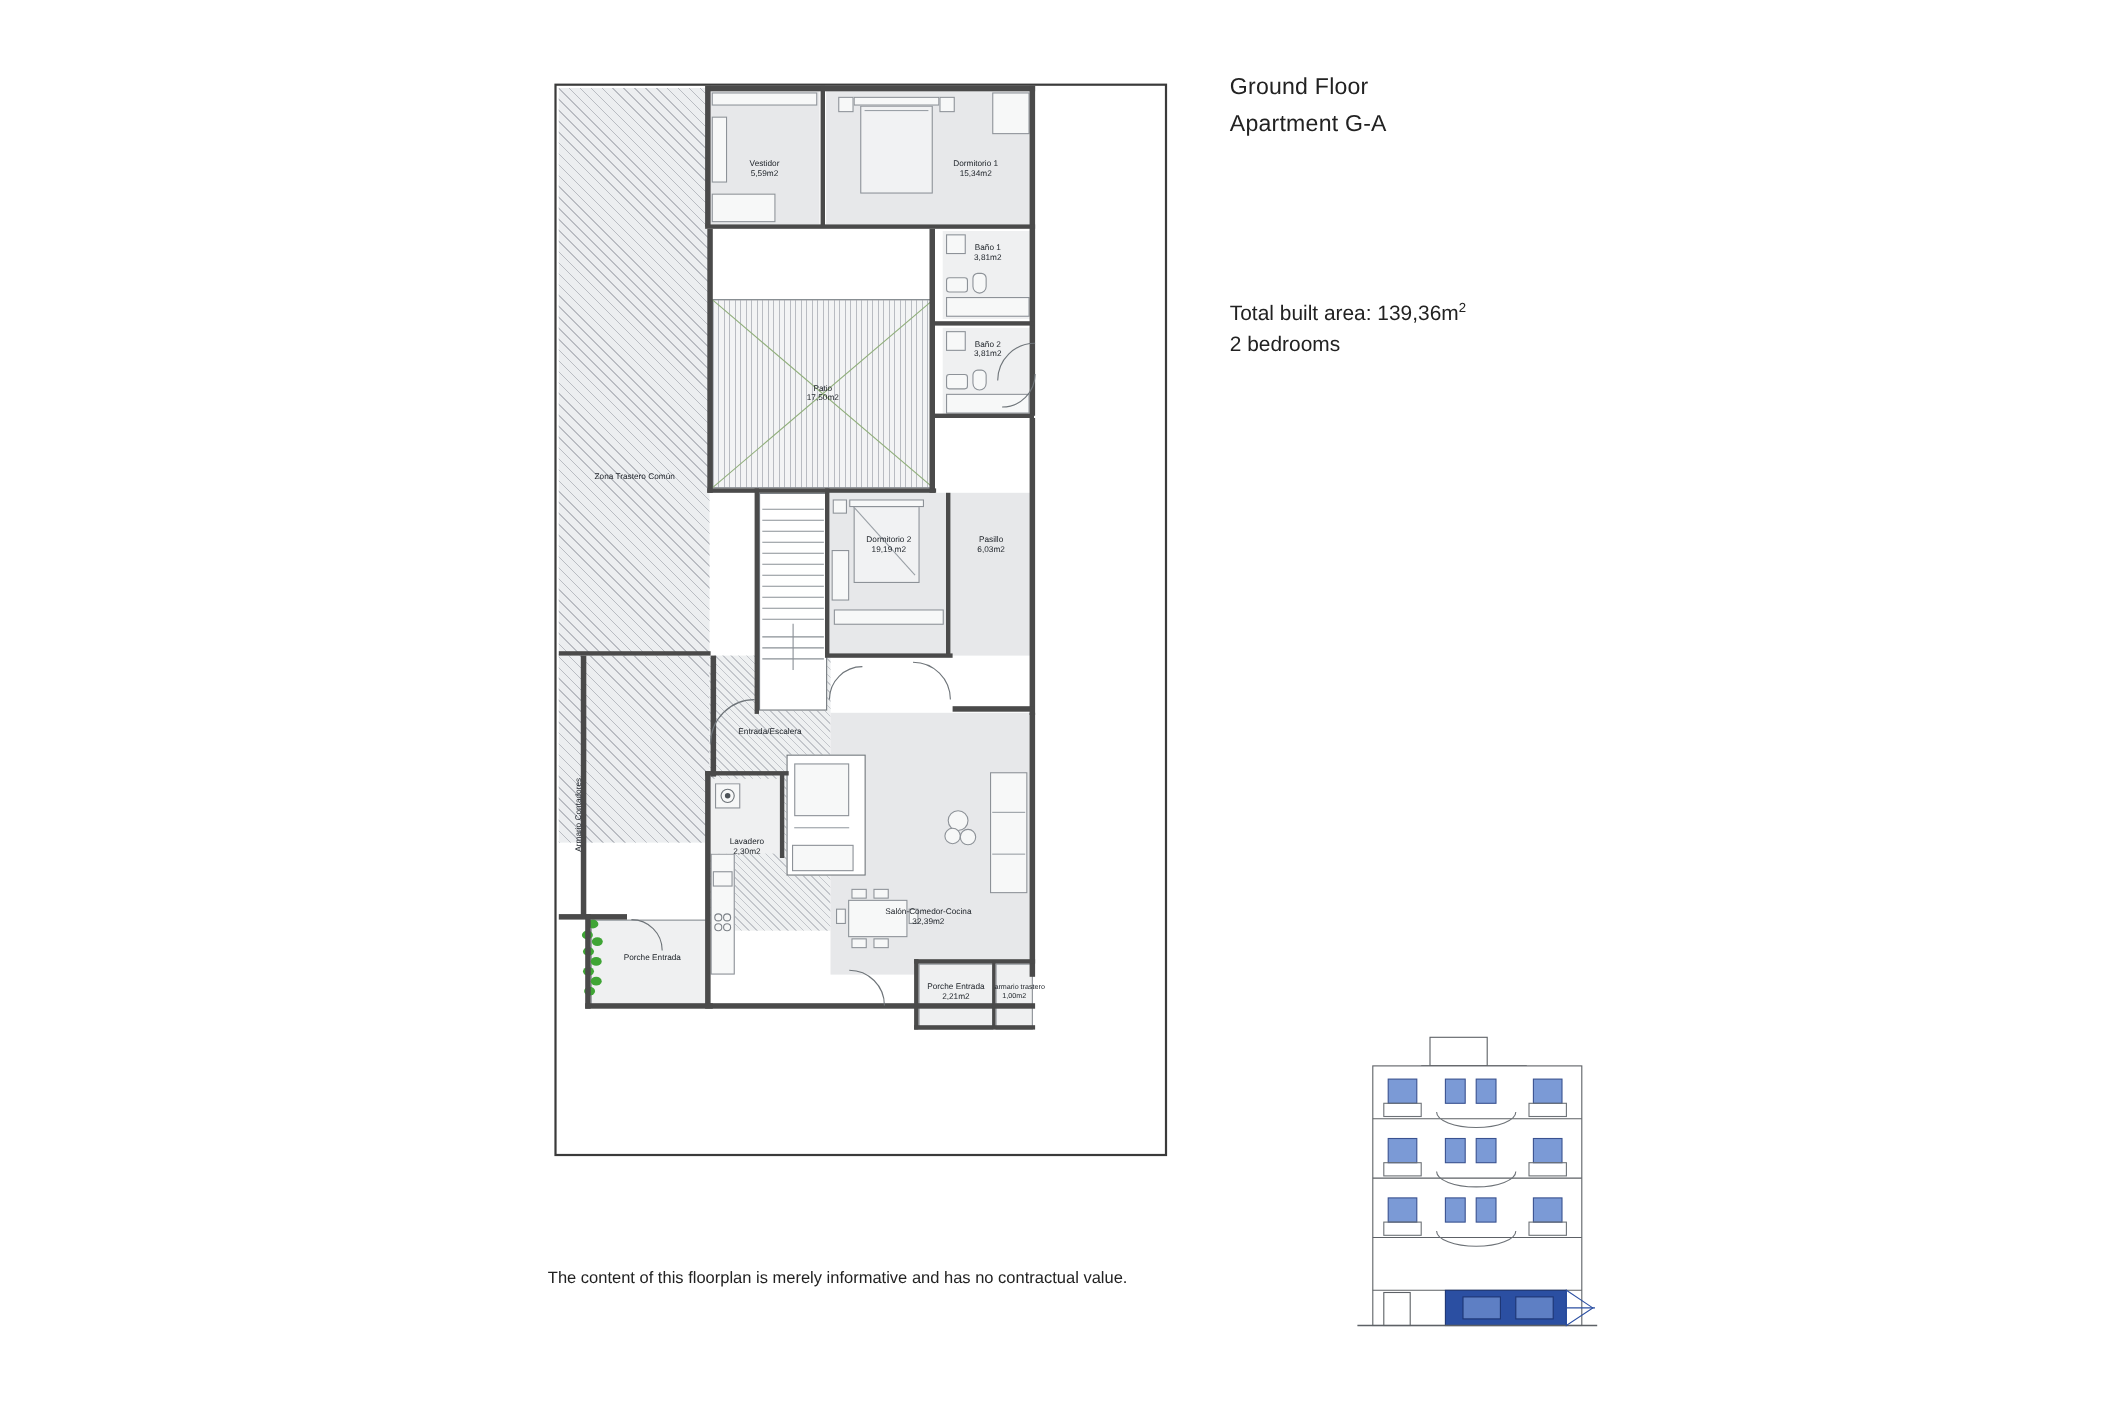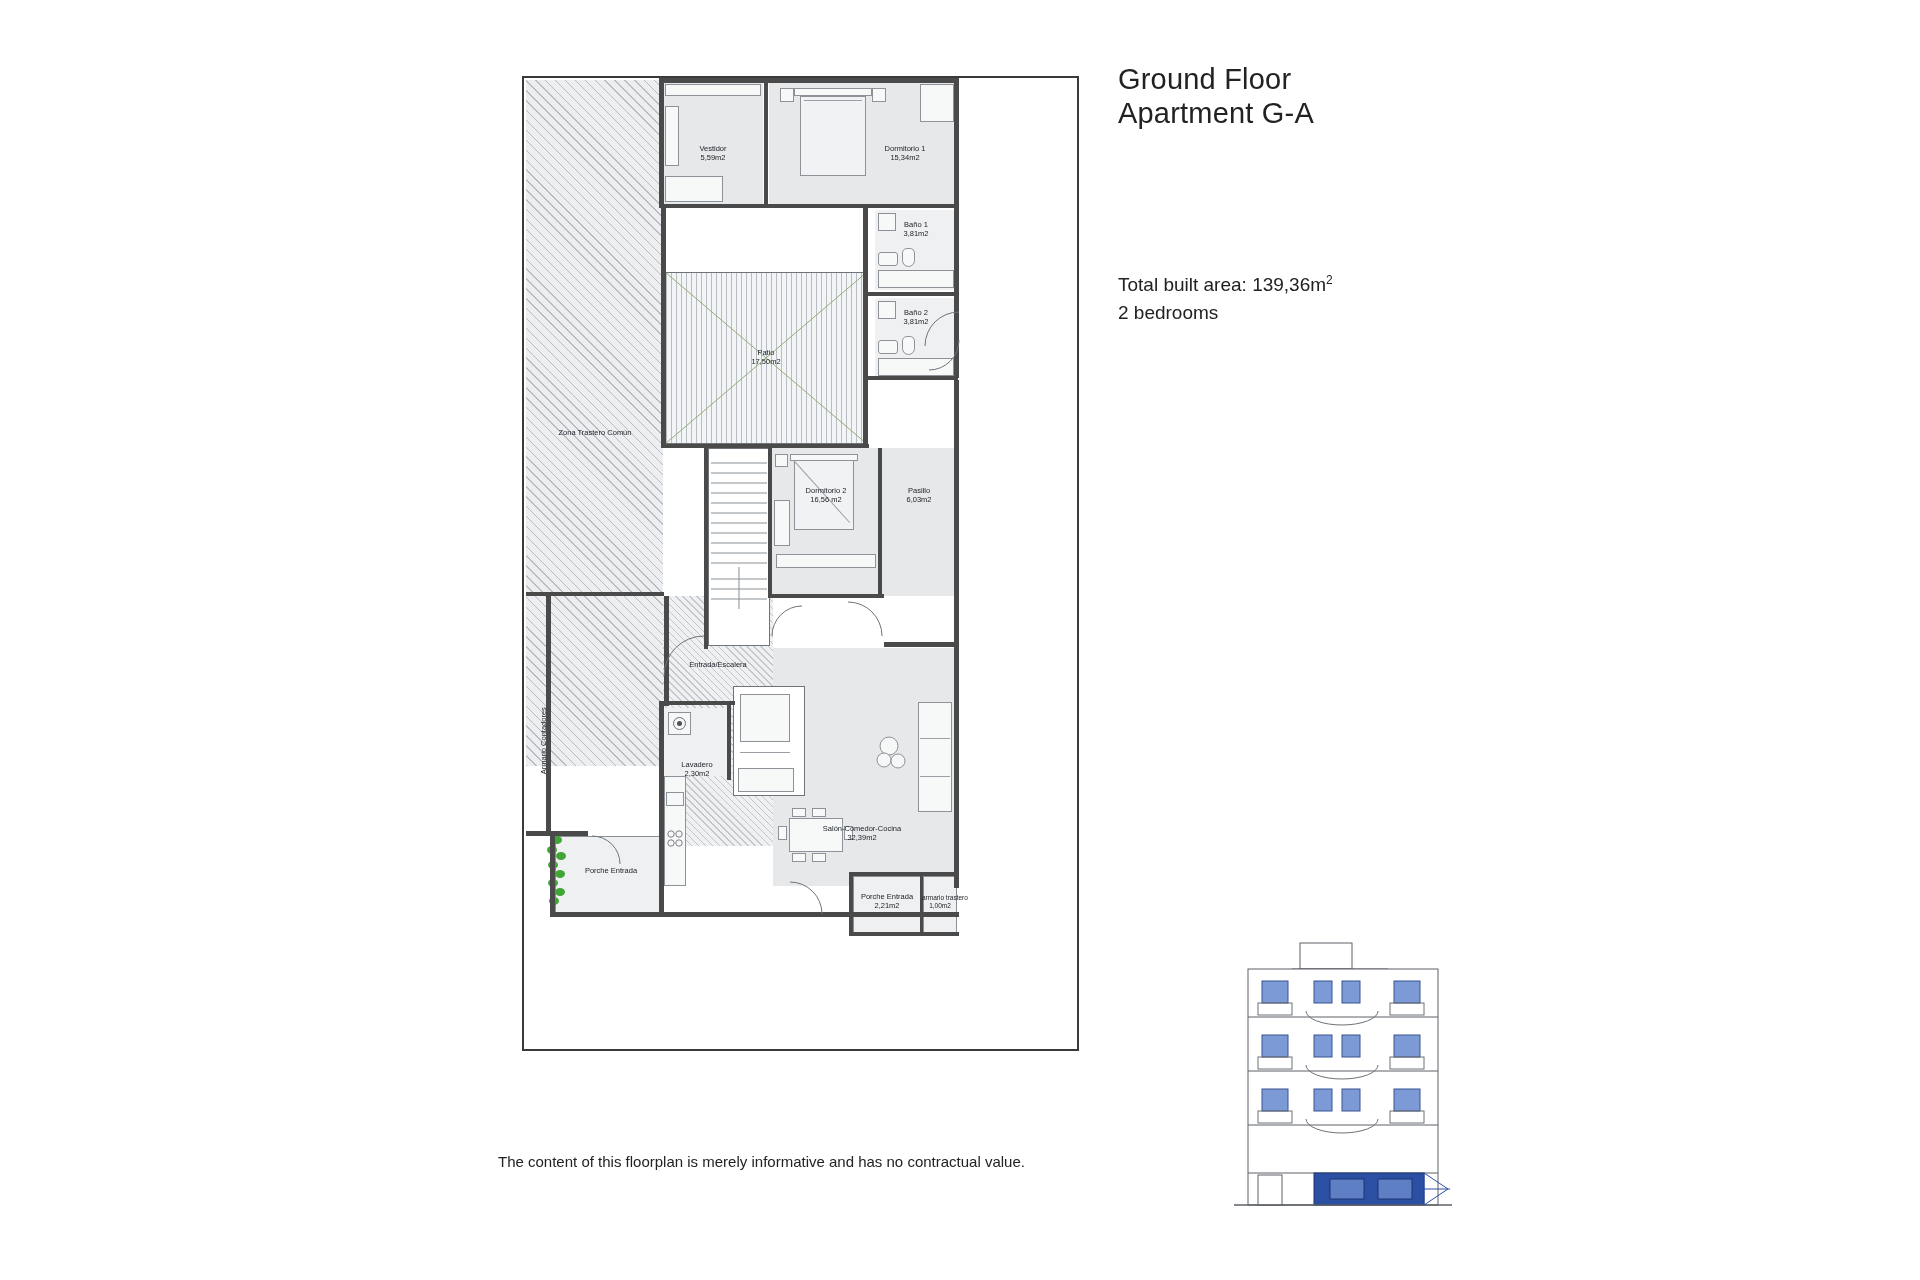--- a/index.html
+++ b/index.html
@@ -1,28 +1,28 @@
 <!DOCTYPE html>
 <html><head>
 <meta charset="utf-8">
 <style>
   html,body{margin:0;padding:0;background:#ffffff;}
   body{width:1920px;height:1280px;font-family:"Liberation Sans",sans-serif;color:#1a1a1a;position:relative;overflow:hidden;}
 
   
   #title-block{position:absolute;left:1118px;top:62px;width:520px;}
-  #title-block .line{font-size:29px;line-height:34px;letter-spacing:.2px;color:#222;}
+  #title-block .line{font-size:21px;line-height:34px;letter-spacing:.2px;color:#222;}
   #specs-block{position:absolute;left:1118px;top:266px;width:520px;}
   #specs-block .line{font-size:19px;line-height:28px;color:#222;}
   #specs-block sup{font-size:12px;}
 
   #disclaimer{position:absolute;left:498px;top:1148px;width:640px;font-size:15px;line-height:27px;color:#222;}
 
   
-  #plan{position:absolute;left:522px;top:76px;width:557px;height:975px;}
+  #plan{position:absolute;left:504px;top:76px;width:557px;height:975px;}
   #plan .outer{position:absolute;inset:0;border:2px solid #3a3a3a;box-sizing:border-box;}
 
   .room{position:absolute;box-sizing:border-box;}
   .wall{position:absolute;background:#4a4a4a;}
   .fill-grey{background:#e7e8ea;}
   .fill-light{background:#eff0f1;}
   .fill-white{background:#ffffff;}
 
   
   .hatch{
@@ -257,21 +257,21 @@
   </div>
   <div class="lbl" style="left:204px;top:272px;width:80px;">
     <span class="n">Patio</span>
     <span class="n">17,50m2</span>
   </div>
   <div class="lbl" style="left:23px;top:352px;width:100px;">
     <span class="n">Zona Trastero Común</span>
   </div>
   <div class="lbl" style="left:258px;top:410px;width:92px;">
     <span class="n">Dormitorio 2</span>
-    <span class="n">16,56 m2</span>
+    <span class="n">19,19 m2</span>
   </div>
   <div class="lbl" style="left:366px;top:410px;width:62px;">
     <span class="n">Pasillo</span>
     <span class="n">6,03m2</span>
   </div>
   <div class="lbl" style="left:146px;top:584px;width:100px;">
     <span class="n">Entrada/Escalera</span>
   </div>
   <div class="lbl" style="left:140px;top:664px;width:70px;margin-top:20px;">
     <span class="n">Lavadero</span>

